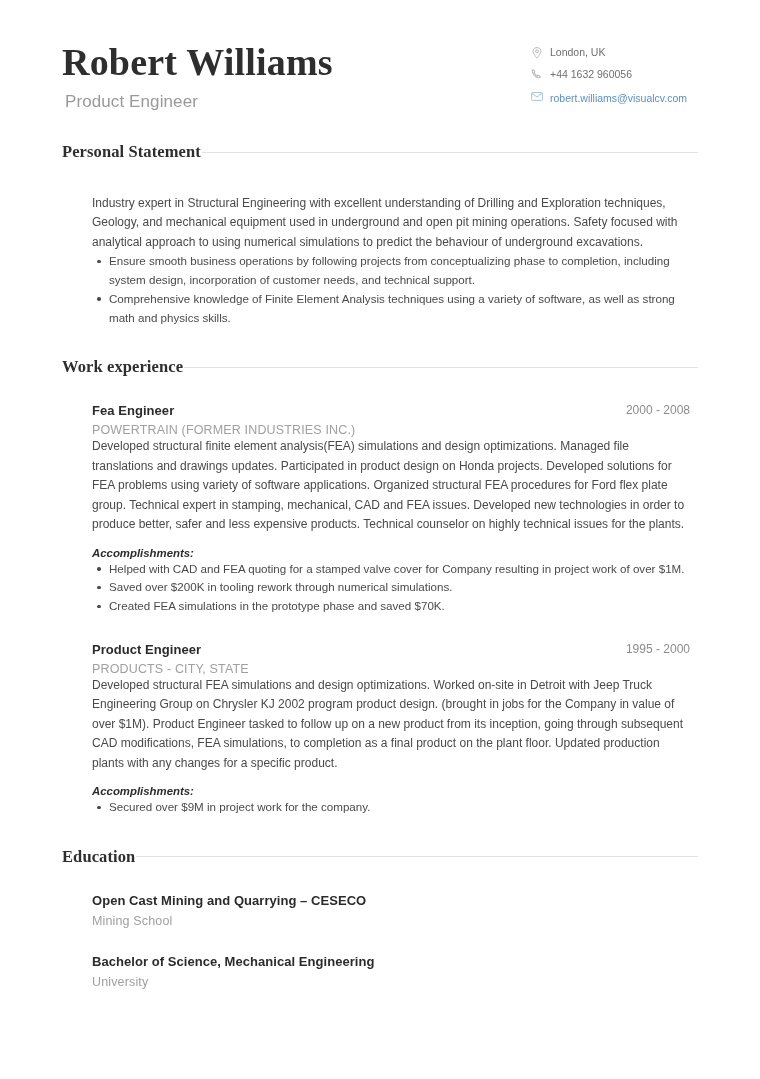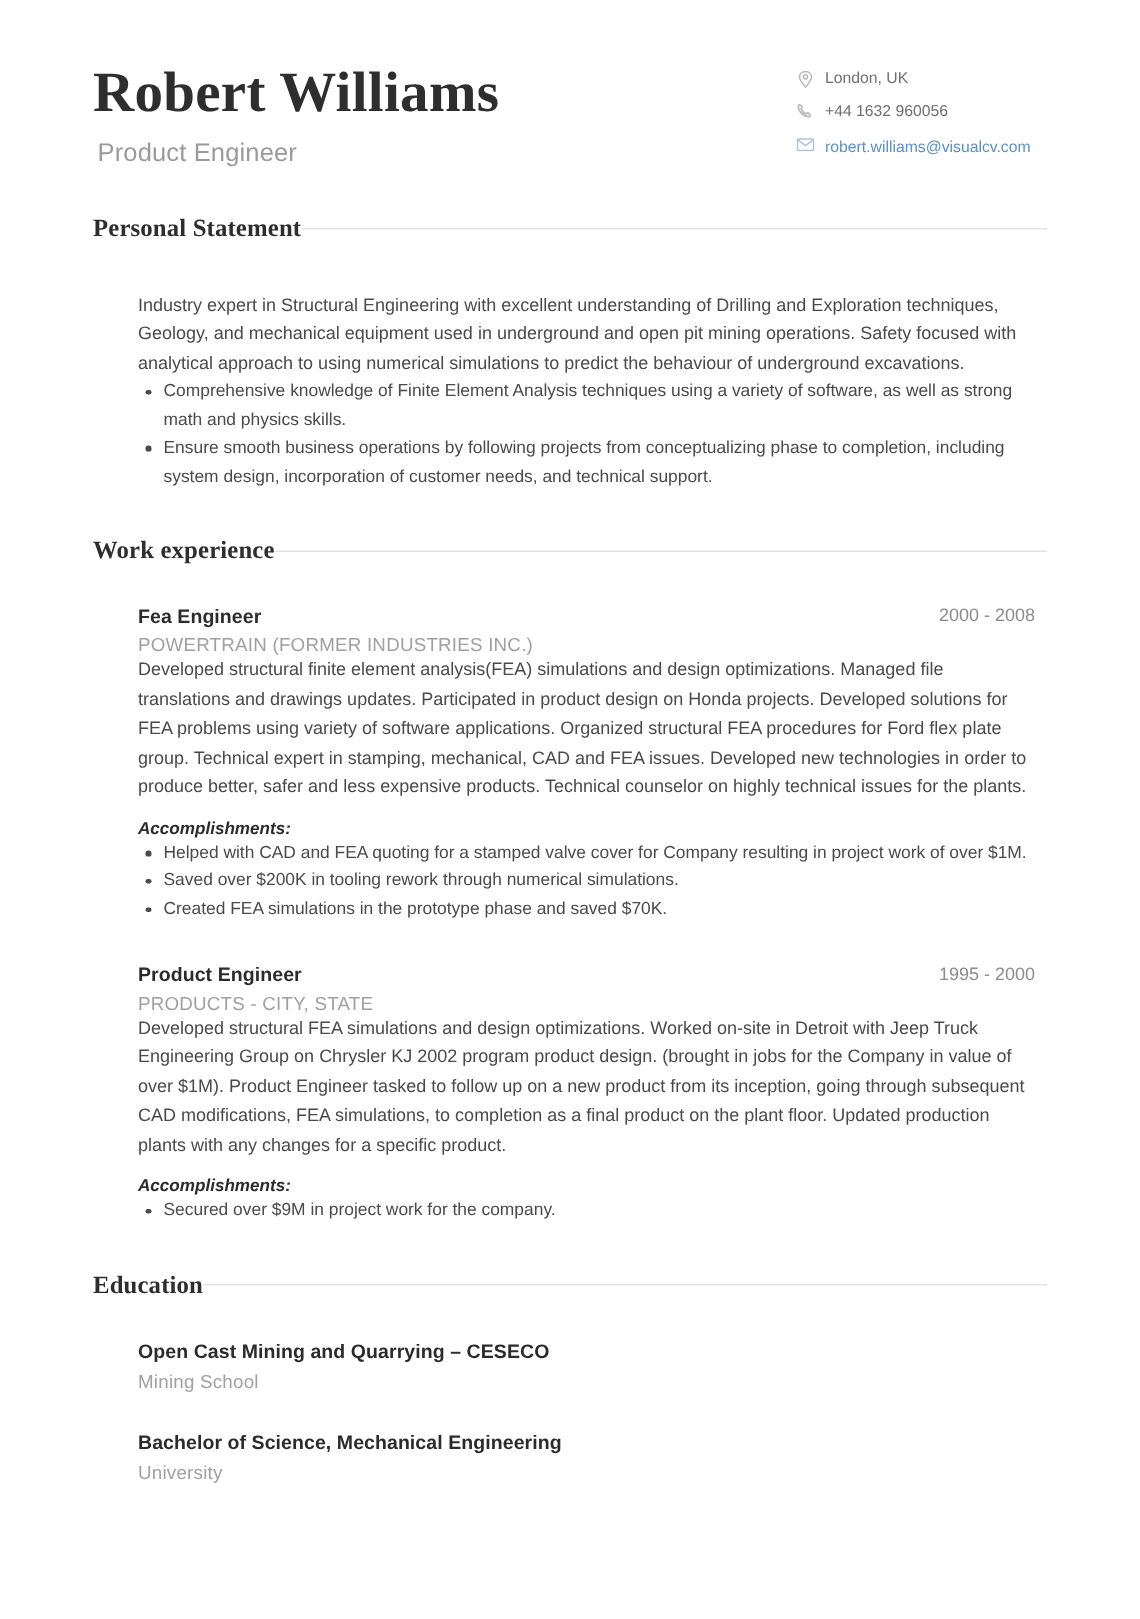--- a/index.html
+++ b/index.html
@@ -225,22 +225,22 @@
   </div>
 
   <div class="section">
     <div class="section-head">
       <div class="section-title">Personal Statement</div>
       <div class="section-rule"></div>
     </div>
     <div class="section-body statement-body">
       <p class="para">Industry expert in Structural Engineering with excellent understanding of Drilling and Exploration techniques, Geology, and mechanical equipment used in underground and open pit mining operations. Safety focused with analytical approach to using numerical simulations to predict the behaviour of underground excavations.</p>
       <ul class="bullets">
+        <li>Ensure smooth business operations by following projects from conceptualizing phase to completion, including system design, incorporation of customer needs, and technical support.</li>
         <li>Comprehensive knowledge of Finite Element Analysis techniques using a variety of software, as well as strong math and physics skills.</li>
-        <li>Ensure smooth business operations by following projects from conceptualizing phase to completion, including system design, incorporation of customer needs, and technical support.</li>
       </ul>
     </div>
   </div>
 
   <div class="section">
     <div class="section-head">
       <div class="section-title">Work experience</div>
       <div class="section-rule"></div>
     </div>
 

